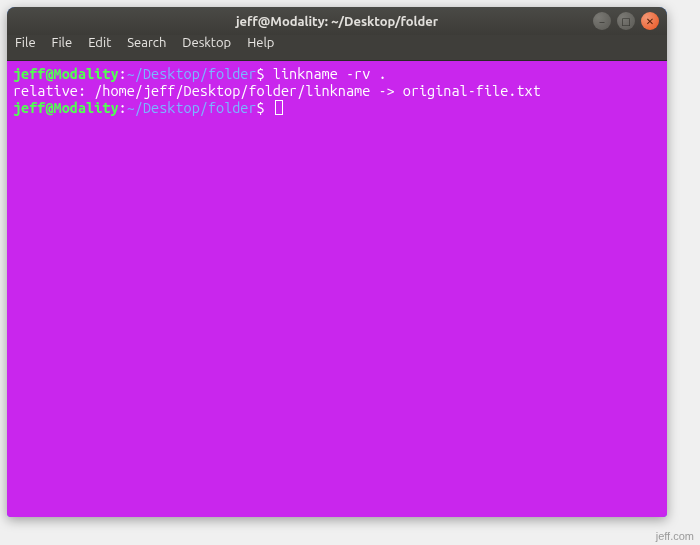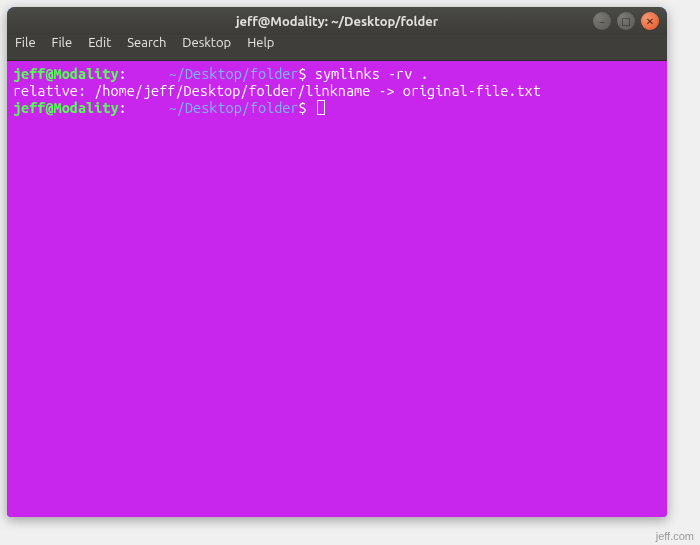--- a/index.html
+++ b/index.html
@@ -85,21 +85,21 @@
       background: #c926ed;
       padding: 4px 6px;
       font-family: "Ubuntu Mono", "DejaVu Sans Mono", monospace;
       font-size: 14.5px;
       line-height: 17px;
       color: #ffffff;
       white-space: pre;
       overflow: hidden;
     }
     .ps-user { color: #52ff52; font-weight: bold; }
-    .ps-path { color: #7ab8ff; font-weight: normal; margin-left: 42px; }
+    .ps-path { color: #7ab8ff; font-weight: normal; }
     .ps-sym  { color: #ffffff; }
     .cmd     { color: #ffffff; }
     .out     { color: #ffffff; text-align: right; }
     .cursor {
       display: inline-block;
       width: 8px;
       height: 15px;
       border: 1px solid #ffffff;
       vertical-align: -2px;
       margin-left: 2px;
@@ -135,19 +135,19 @@
 
   <div class="menubar">
     <span class="menu-item">File</span>
     <span class="menu-item">File</span>
     <span class="menu-item">Edit</span>
     <span class="menu-item">Search</span>
     <span class="menu-item">Desktop</span>
     <span class="menu-item">Help</span>
   </div>
 
-  <div class="terminal"><span class="ps-user">jeff@Modality</span><span class="ps-sym">:</span><span class="ps-path">~/Desktop/folder</span><span class="ps-sym">$</span><span class="cmd"> symlinks -rv .</span>
+  <div class="terminal"><span class="ps-user">jeff@Modality</span><span class="ps-sym">:</span><span class="ps-path">~/Desktop/folder</span><span class="ps-sym">$</span><span class="cmd"> linkname -rv .</span>
 <span class="out">relative: /home/jeff/Desktop/folder/linkname -&gt; original-file.txt</span>
 <span class="ps-user">jeff@Modality</span><span class="ps-sym">:</span><span class="ps-path">~/Desktop/folder</span><span class="ps-sym">$</span><span class="cmd"> </span><span class="cursor"></span></div>
 
 </div>
 
 <div class="watermark">jeff.com</div>
 
 </body></html>

